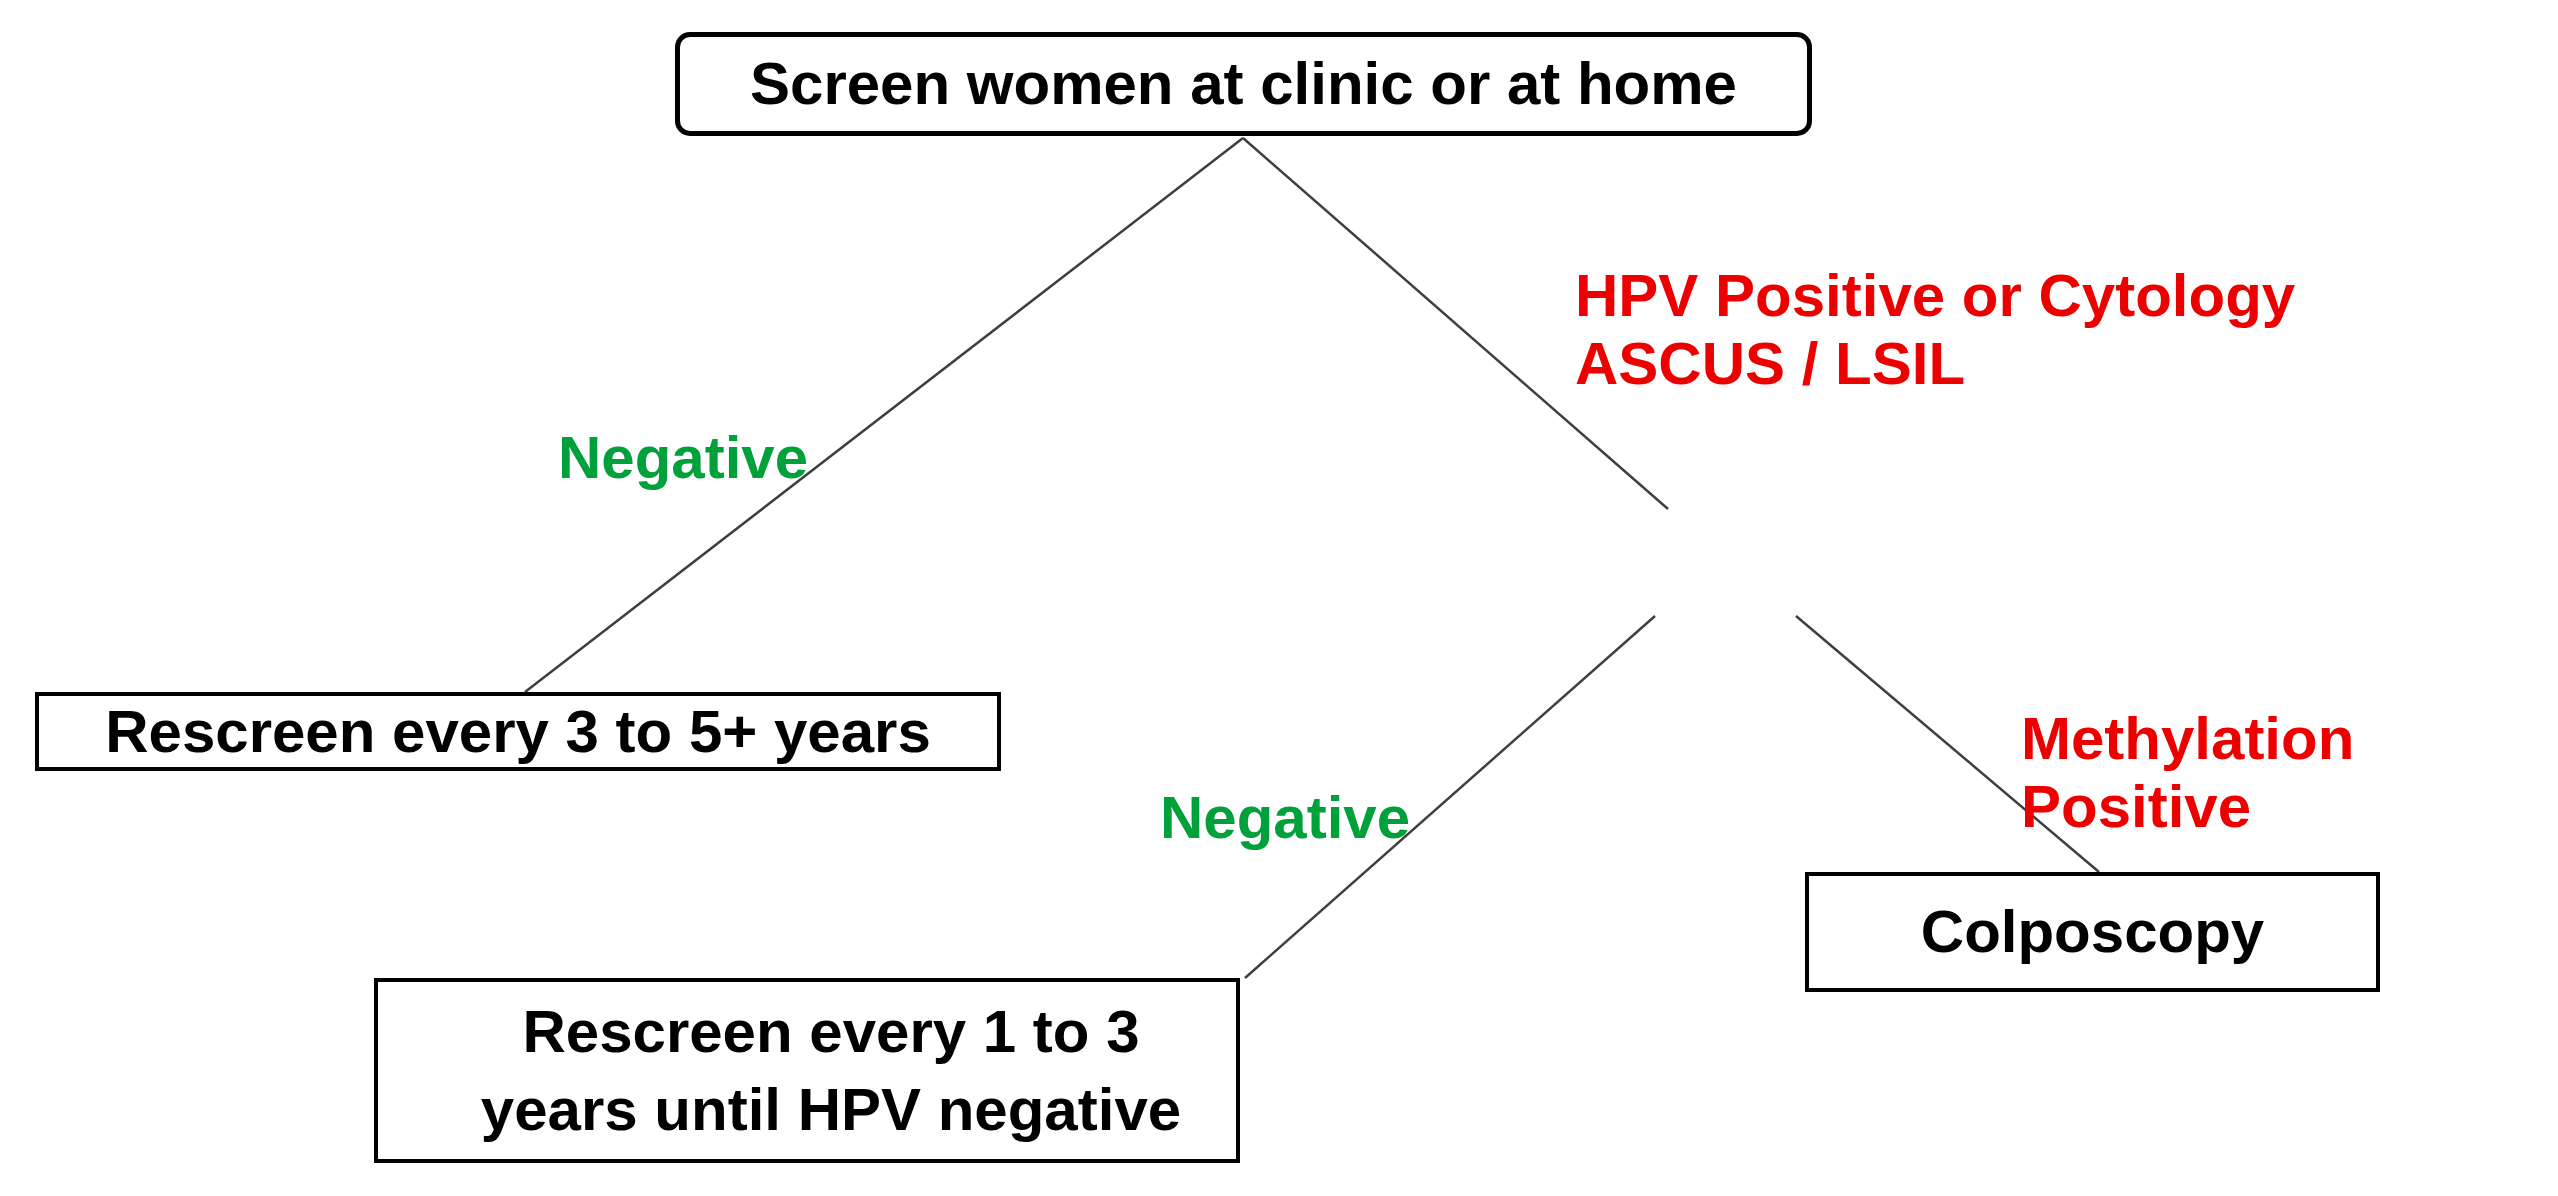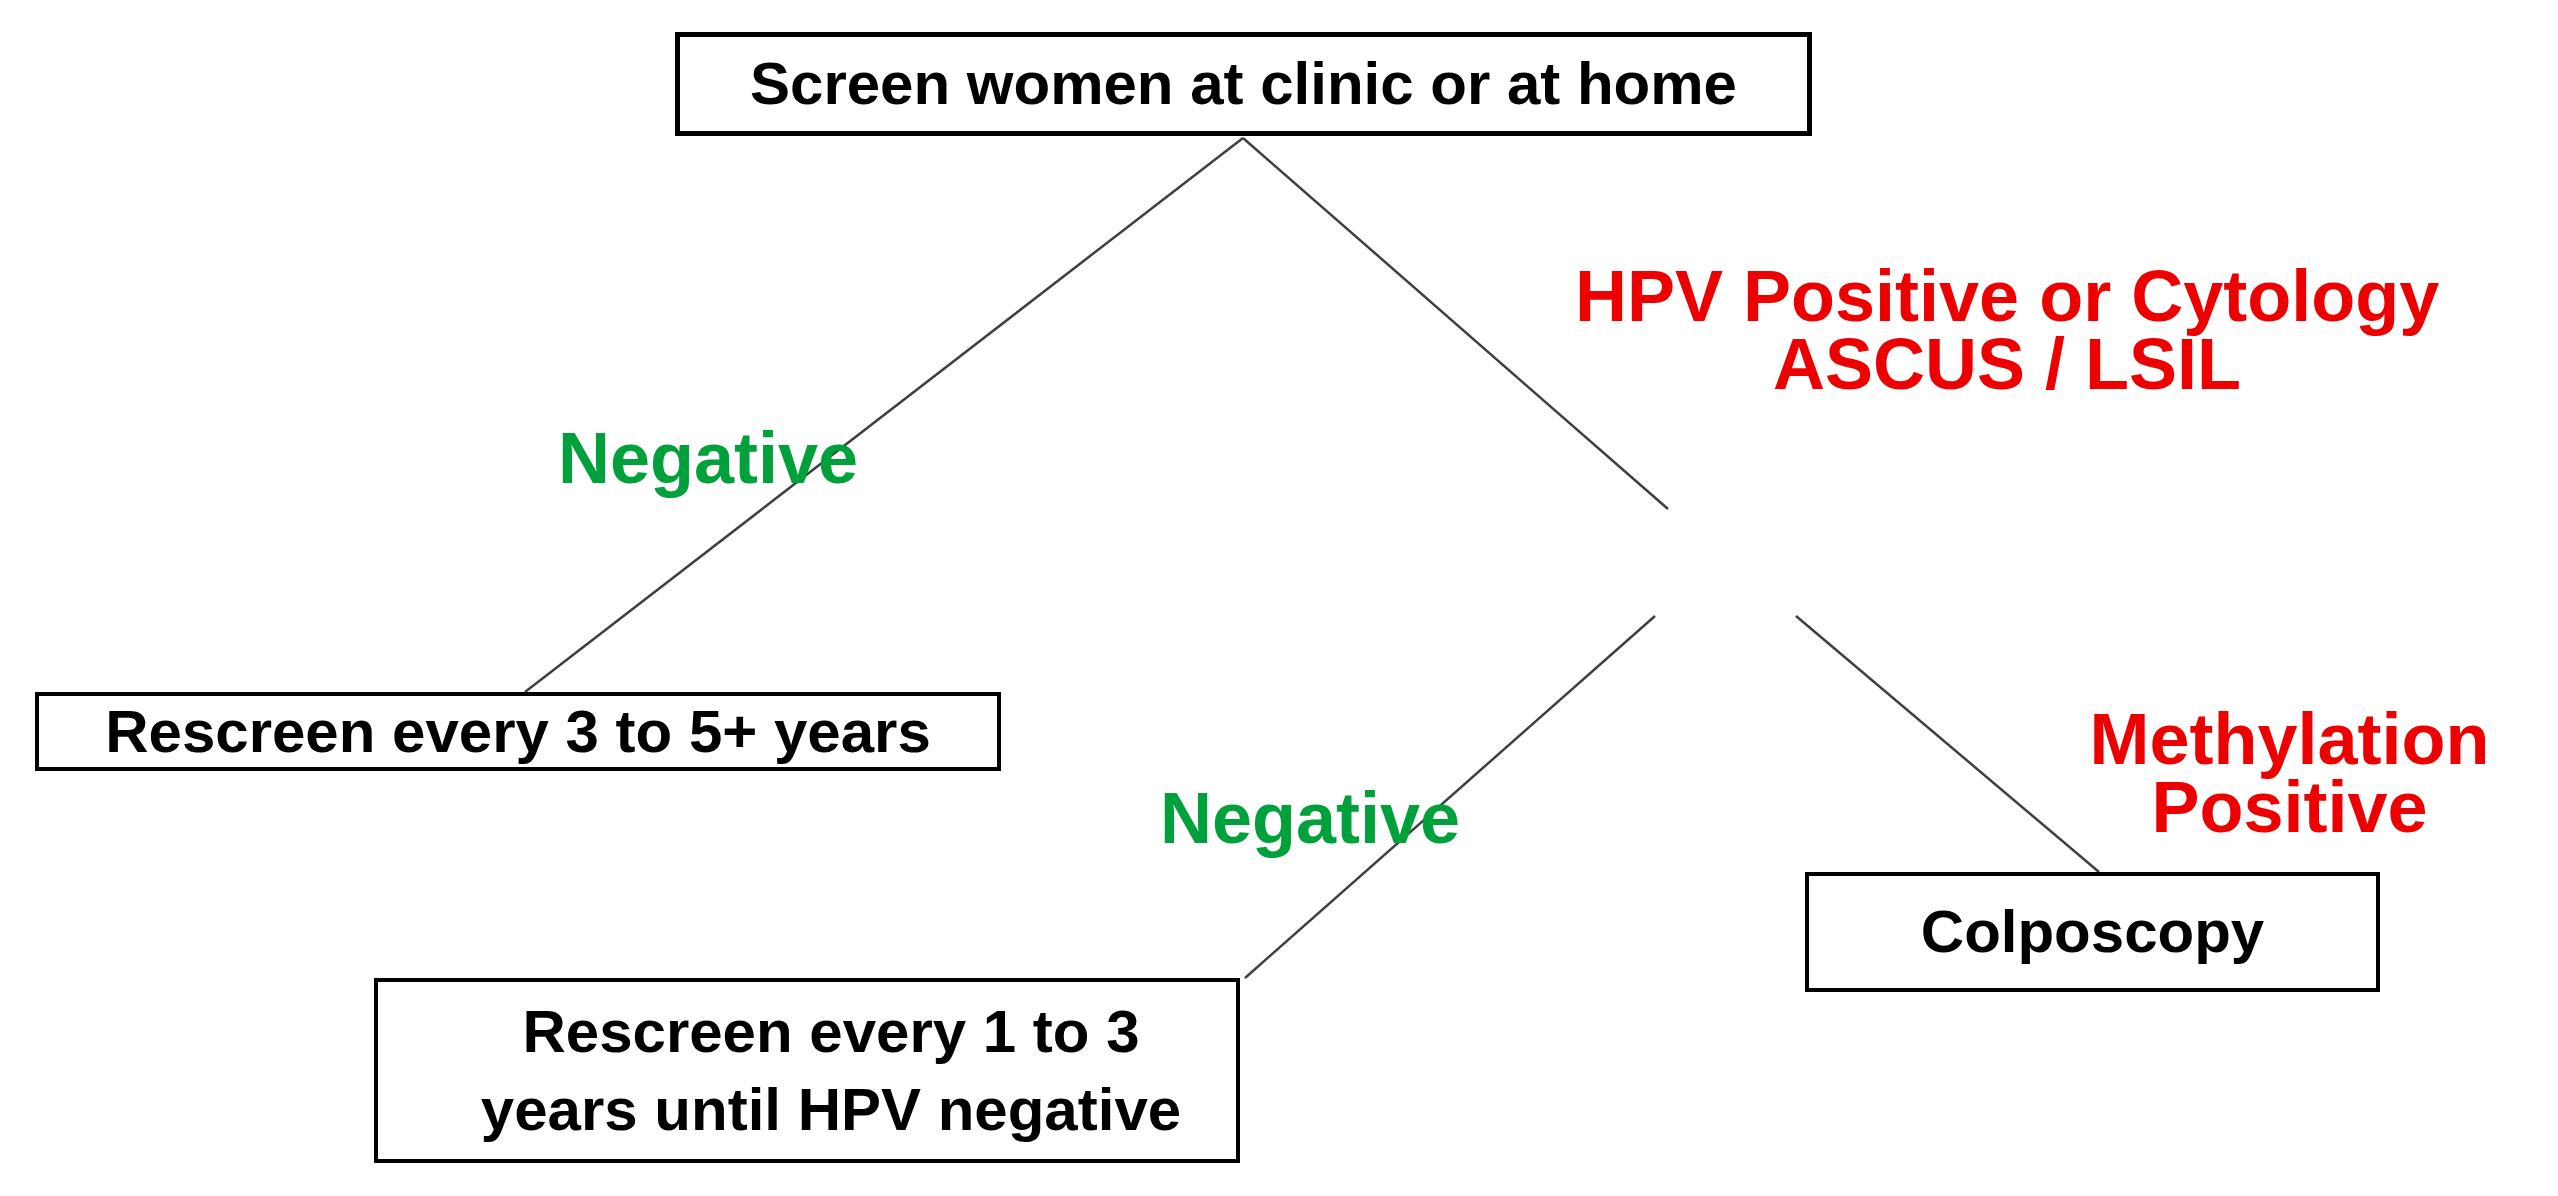--- a/index.html
+++ b/index.html
@@ -34,32 +34,31 @@
     color: #000000;
     font-weight: bold;
     font-size: 60px;
     display: flex;
     align-items: center;
     justify-content: center;
     text-align: center;
     white-space: pre-line;
     line-height: 1.22;
   }
-  #node-screen      { left: 675px;  top: 32px;  width: 1137px; height: 104px; }
+  #node-screen      { left: 675px;  top: 32px;  width: 1137px; height: 104px; border-radius: 15px; }
   #node-reflex      { left: 1258px; top: 509px; width: 852px;  height: 107px; }
   #node-rescreen35  { left: 35px;   top: 692px; width: 966px;  height: 79px; border-width: 4px; }
   #node-colposcopy  { left: 1805px; top: 872px; width: 575px;  height: 120px; border-width: 4px; }
   #node-rescreen13  { left: 374px;  top: 978px; width: 866px;  height: 185px; border-width: 4px; line-height: 1.3; padding-left: 48px; }
   .edge-label {
     position: absolute;
     font-weight: bold;
-    font-size: 72px;
+    font-size: 60px;
     line-height: 68px;
     white-space: pre-line;
-    text-align: center;
   }
   .edge-label.green { color: #00a03a; margin-top: 32px; }
   .edge-label.red   { color: #ec0000; }
   #label-negative-1    { left: 558px;  top: 392px; }
   #label-hpv-positive  { left: 1575px; top: 262px; }
   #label-negative-2    { left: 1160px; top: 752px; }
   #label-meth-positive { left: 1978px; top: 705px; margin-left: 43px; }
 </style>
 </head>
 <body>

